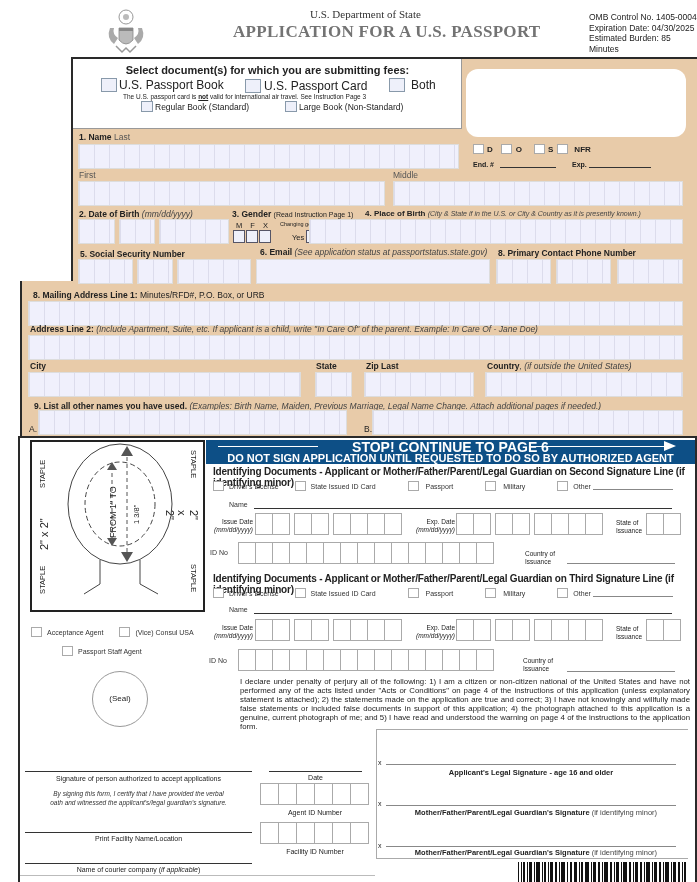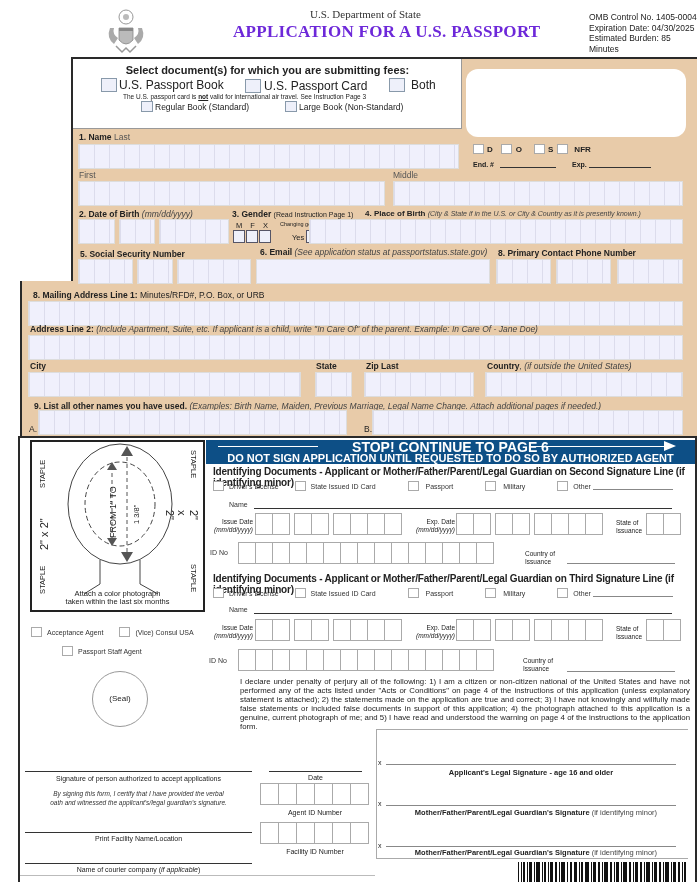--- a/index.html
+++ b/index.html
@@ -4,21 +4,21 @@
 <style>
   * { box-sizing: border-box; margin: 0; padding: 0; }
   html, body { width: 697px; height: 882px; background: #ffffff; overflow: hidden; }
   body { position: relative; font-family: "Liberation Sans", sans-serif; color: #222; }
   .abs { position: absolute; }
   .serif { font-family: "Liberation Serif", serif; }
 
   
   .seal { left: 104px; top: 8px; width: 44px; height: 46px; }
   .dept { left: 310px; top: 8px; font-size: 11px; color: #333; }
-  .title { left: 233px; top: 22px; font-size: 17px; font-weight: bold; letter-spacing: 0.3px; color: #6d28d9; }
+  .title { left: 233px; top: 22px; font-size: 17px; font-weight: bold; letter-spacing: 0.3px; color: #737373; }
   .omb { left: 589px; top: 12px; font-size: 8.5px; line-height: 10.5px; color: #222; }
   .ink { left: 183px; top: 44px; font-size: 10px; font-weight: normal; font-style: italic; color: #222; margin-top: 12px; }
   .ink u { text-decoration: underline; }
 
   
   .tan { background: #e8cba9; }
   .top-block { left: 71px; top: 57px; width: 626px; height: 224px; border-left: 2px solid #2a2a2a; border-top: 2px solid #2a2a2a; }
   .mid-block { left: 20px; top: 281px; width: 677px; height: 155px; border-left: 2px solid #2a2a2a; }
   .sel-panel { left: 73px; top: 59px; width: 389px; height: 70px; background: #fff; border-right: 1px solid #999; border-bottom: 1px solid #999; }
   .white-box { left: 466px; top: 69px; width: 220px; height: 68px; background: #fff; border-radius: 12px; }
@@ -195,24 +195,20 @@
     <path d="M108 118 L108 142 L126 152" fill="none" stroke="#444"></path>
   </svg>
   <div class="abs" style="left:76px; top:42px; font-size:9px; transform:rotate(-90deg); transform-origin:left top; top:96px;">FROM 1" TO</div>
   <div class="abs" style="left:100px; top:82px; font-size:7.5px; transform:rotate(-90deg); transform-origin:left top;">1 3/8"</div>
   <div class="abs" style="left:6px; top:46px; font-size:7.5px; transform:rotate(-90deg); transform-origin:left top;">STAPLE</div>
   <div class="abs" style="left:6px; top:108px; font-size:11px; transform:rotate(-90deg); transform-origin:left top;">2" x 2"</div>
   <div class="abs" style="left:6px; top:152px; font-size:7.5px; transform:rotate(-90deg); transform-origin:left top;">STAPLE</div>
   <div class="abs" style="left:166px; top:8px; font-size:7.5px; transform:rotate(90deg); transform-origin:left top;">STAPLE</div>
   <div class="abs" style="left:168px; top:68px; font-size:11px; transform:rotate(90deg); transform-origin:left top;">2" x 2"</div>
   <div class="abs" style="left:166px; top:122px; font-size:7.5px; transform:rotate(90deg); transform-origin:left top;">STAPLE</div>
-  <div class="abs" style="left:0; width:171px; top:148px; text-align:center; font-size:7.5px; line-height:8px;">
-    <div>Attach a color photograph</div>
-    <div>taken within the last six months</div>
-  </div>
 </div>
 
 <div class="abs stop-banner">
   <div class="abs" style="left:12px; top:6px; width:100px; border-top:1.5px solid #fff;"></div>
   <div class="abs stop1">STOP! CONTINUE TO PAGE 6</div>
   <div class="abs" style="left:330px; top:6px; width:130px; border-top:1.5px solid #fff;"></div>
   <div class="abs" style="left:458px; top:1px; width:0; height:0; border-left:12px solid #fff; border-top:5px solid transparent; border-bottom:5px solid transparent;"></div>
   <div class="abs stop2">DO NOT SIGN APPLICATION UNTIL REQUESTED TO DO SO BY AUTHORIZED AGENT</div>
 </div>
 

